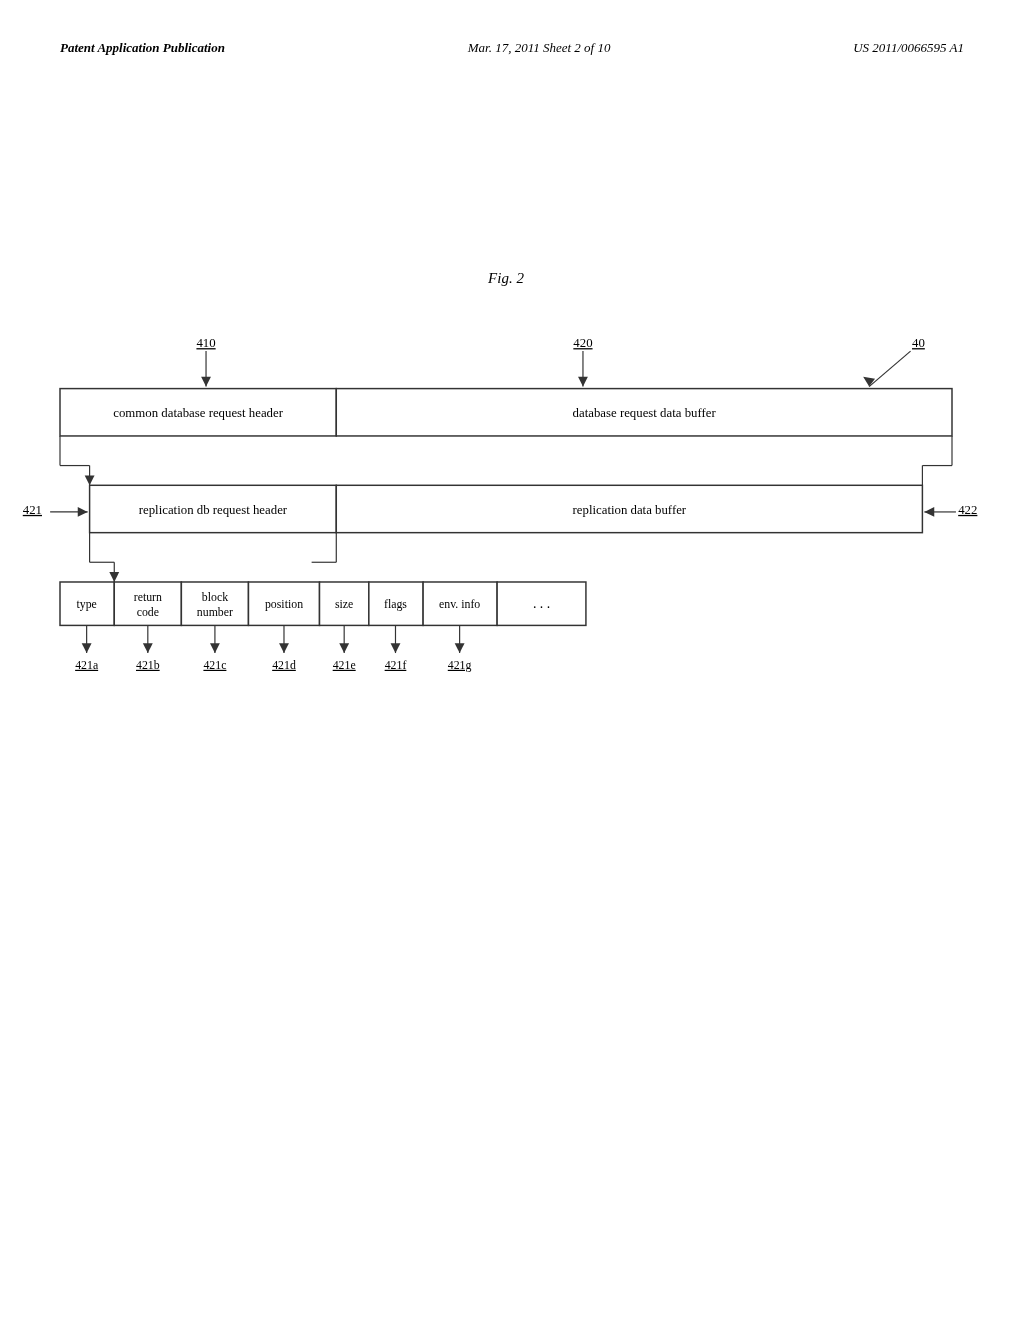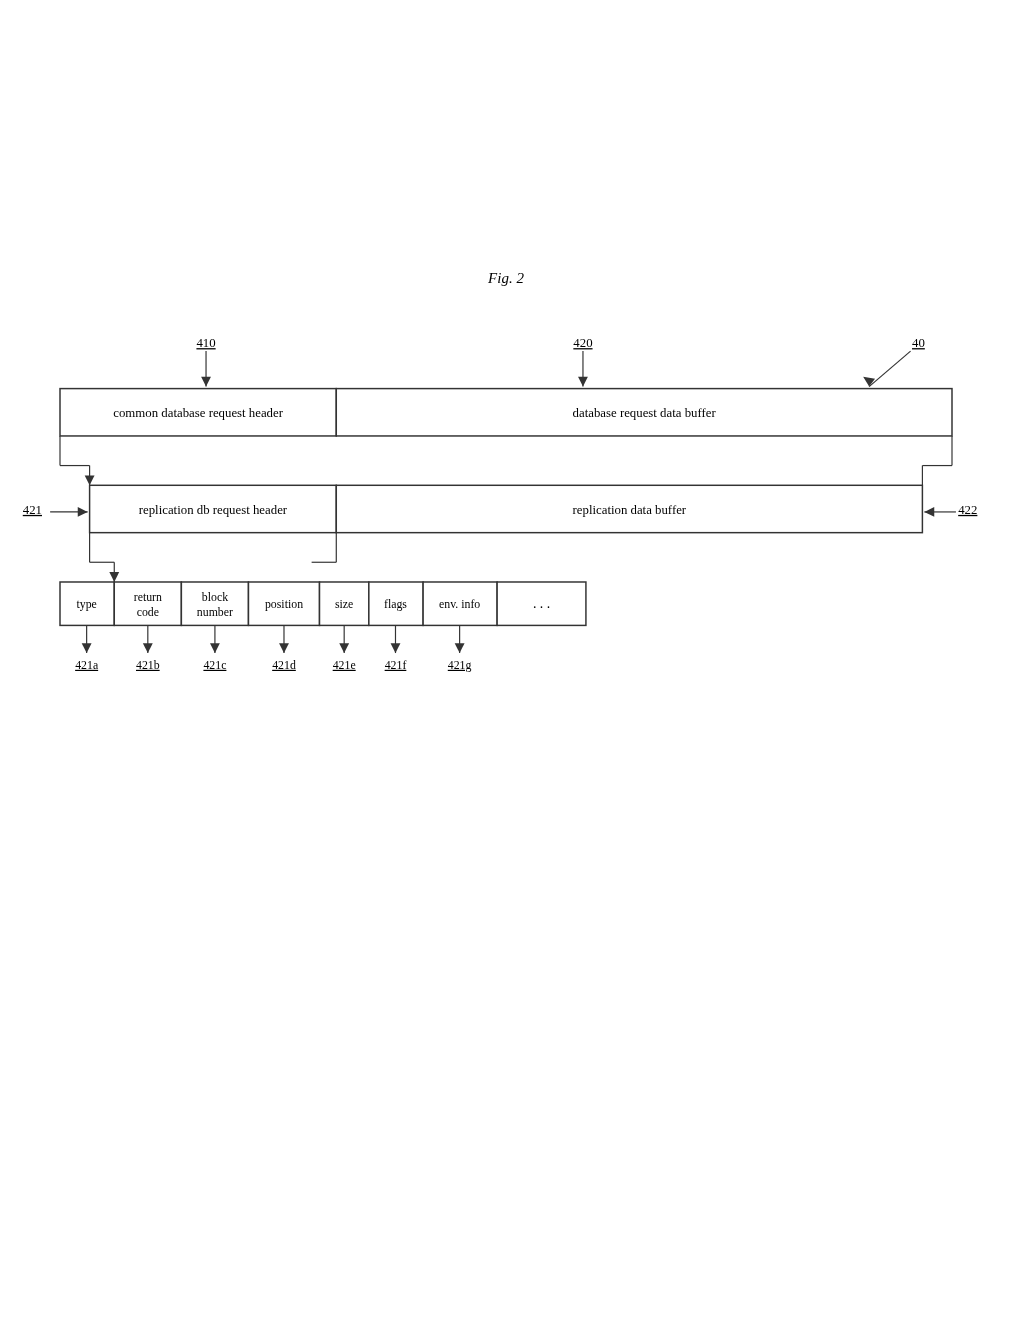--- a/index.html
+++ b/index.html
@@ -70,20 +70,25 @@
       height: 100%;
       pointer-events: none;
       overflow: visible;
     }
   </style>
 </head>
 <body>
 
 <div class="page">
 
+  <div class="header">
+    <span class="header-left">Patent Application Publication</span>
+    <span class="header-center">Mar. 17, 2011  Sheet 2 of 10</span>
+    <span class="header-right">US 2011/0066595 A1</span>
+  </div>
 
   <div class="figure-area">
     <div class="fig-title">
       <span>Fig. 2</span>
     </div>
 
     <div class="diagram" style="height: 380px; position: relative;">
 
       <svg class="diagram-svg" viewBox="0 0 904 380" xmlns="http://www.w3.org/2000/svg" style="position:absolute;top:0;left:0;width:100%;height:380px;">
 

